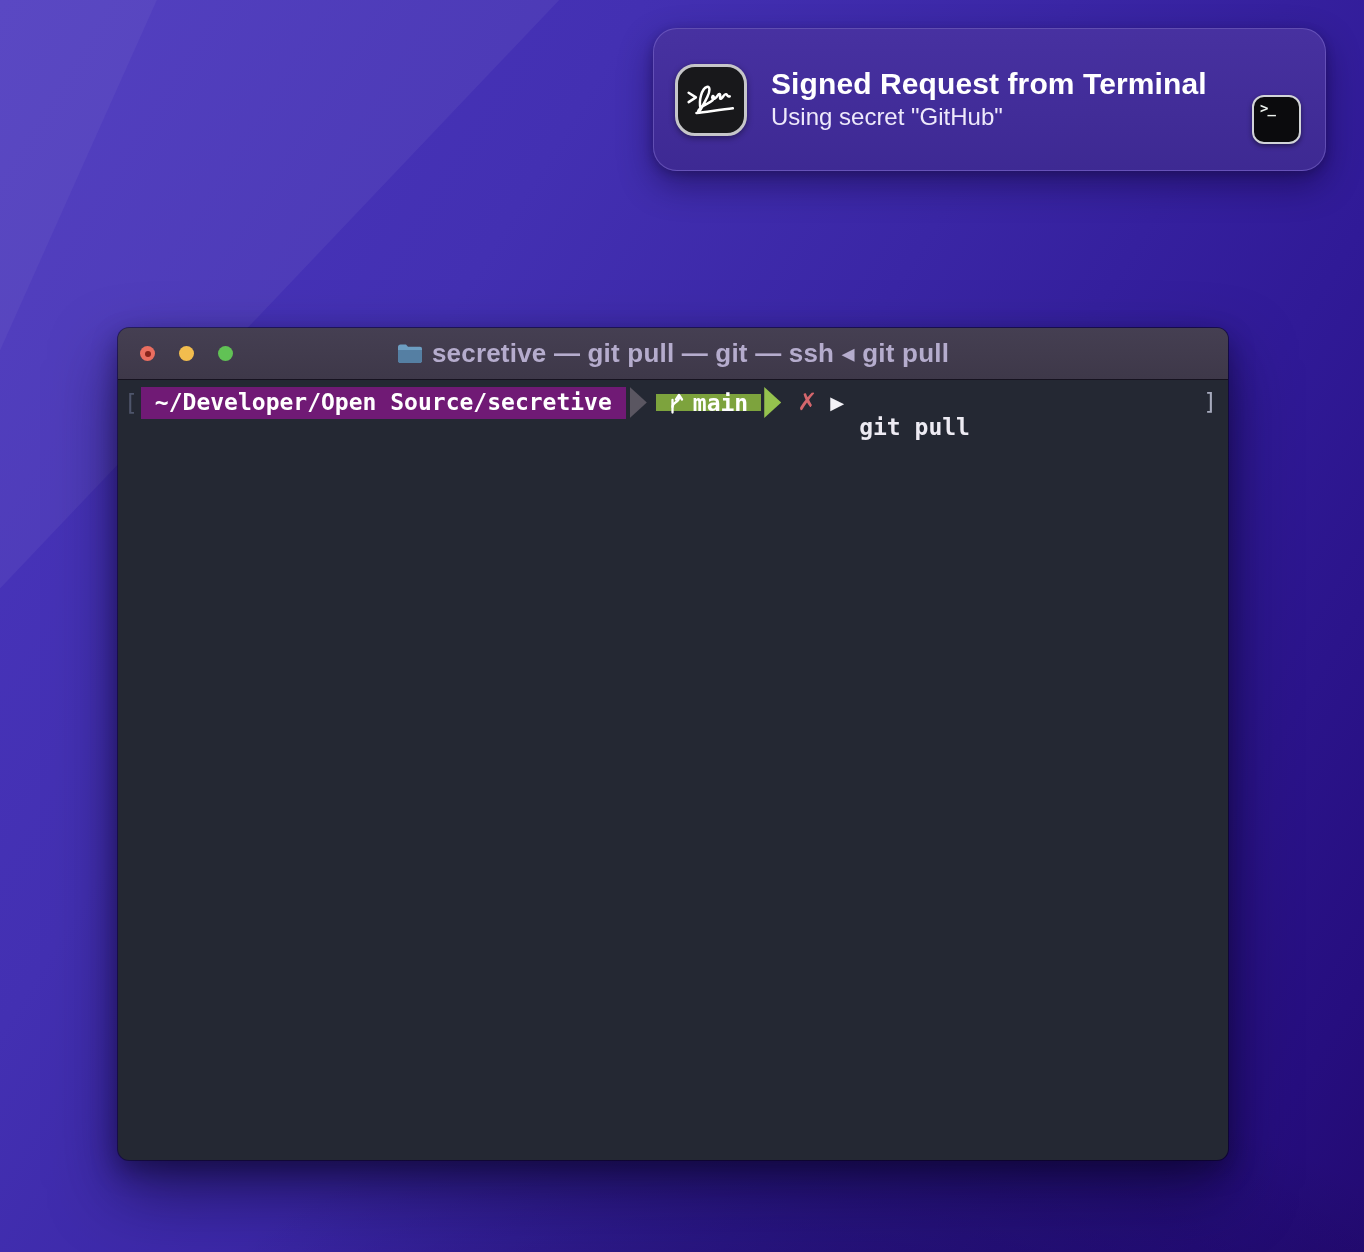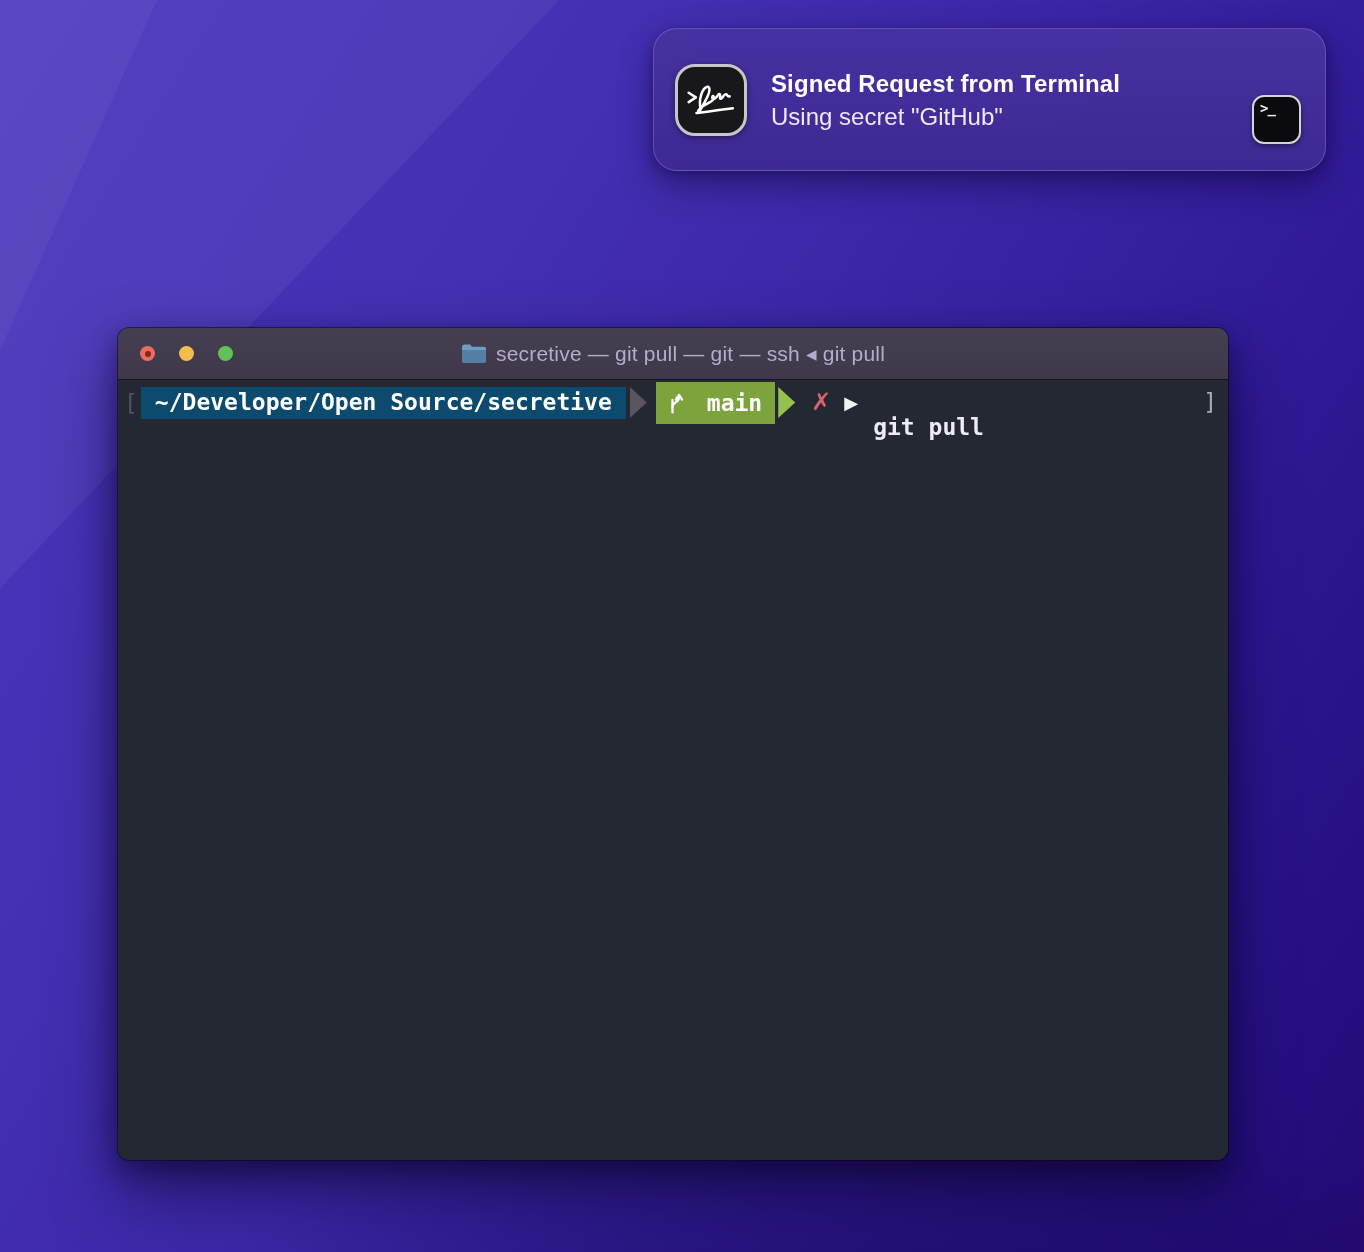--- a/index.html
+++ b/index.html
@@ -15,21 +15,21 @@
   
   .notification { position:absolute; left:653px; top:28px; width:673px; height:143px;
     border-radius:24px; background: linear-gradient(180deg, rgba(72,50,160,0.96), rgba(62,42,146,0.96));
     border:1.5px solid rgba(150,132,222,0.40);
     box-shadow: 0 14px 34px rgba(15,5,50,0.45), 0 3px 10px rgba(15,5,50,0.3);
     display:flex; align-items:center; padding:0 24px 0 21px; }
   .app-icon { width:72px; height:72px; flex:0 0 72px; border-radius:20px; background:#18181b;
     border:3px solid #c6c6c9; display:flex; align-items:center; justify-content:center;
     box-shadow: 0 2px 6px rgba(0,0,0,0.4); }
   .notif-text { margin-left:24px; display:flex; flex-direction:column; gap:2px; }
-  .notif-title { font-size:24px; font-weight:bold; color:#ffffff; line-height:31px; letter-spacing:0.1px; }
+  .notif-title { font-size:30px; font-weight:bold; color:#ffffff; line-height:31px; letter-spacing:0.1px; }
   .notif-subtitle { font-size:24px; font-weight:400; color:#eee9fb; line-height:31px; }
   .notif-thumb { position:absolute; right:24px; top:66px; width:49px; height:49px;
     border-radius:12px; background:#0b0b0d; border:2.5px solid #d2d4d8;
     box-shadow: 0 2px 5px rgba(0,0,0,0.45); }
   .notif-thumb .glyph { position:absolute; left:6px; top:3px; color:#eef3ee;
     font:bold 14px "DejaVu Sans Mono",monospace; letter-spacing:-1px; }
 
   
   .window { position:absolute; left:118px; top:328px; width:1110px; height:832px;
     border-radius:11px; background:#242833;
@@ -37,33 +37,33 @@
   .titlebar { height:52px; background: linear-gradient(180deg,#453f52,#3e3849);
     border-radius:11px 11px 0 0; border-bottom:1px solid #16121f; position:relative;
     display:flex; align-items:center; justify-content:center; }
   .lights { position:absolute; left:22px; top:0; bottom:0; display:flex; align-items:center; gap:24px; }
   .light { width:15px; height:15px; border-radius:50%; position:relative; }
   .light.close { background:#ea6e60; }
   .light.close .dot { position:absolute; left:4.5px; top:4.5px; width:6px; height:6px; border-radius:50%; background:#87241b; }
   .light.min { background:#f2bd4e; }
   .light.max { background:#61c255; }
   .title-group { display:flex; align-items:center; gap:9px; }
-  .win-title { color:#b5accd; font-size:21px; font-weight:400; letter-spacing:0.2px; }
+  .win-title { color:#b5accd; font-size:26px; font-weight:700; letter-spacing:0.2px; }
 
   
   .term-body { position:relative; padding:7px 6px 0 6px; height:779px;
     font:bold 23px "DejaVu Sans Mono",monospace; border-radius:0 0 11px 11px; }
   .prompt-line { display:flex; align-items:center; height:31px; position:relative; }
   .frame-open { color:#4e556b; font-weight:400; margin-right:3px; }
   .frame-close { position:absolute; right:5px; top:0; color:#a6aabd; font-weight:400; line-height:31px; }
-  .seg-path { background:#0c4a6e; color:#ffffff; height:32px; line-height:31px; padding:0 14px; white-space:pre; }
+  .seg-path { background:#701a75; color:#ffffff; height:32px; line-height:31px; padding:0 14px; white-space:pre; }
   .pl-arrow { height:31px; clip-path:polygon(0 0, 100% 50%, 0 100%); }
   .arrow-gray { width:17px; background:#5a5661; margin-left:4px; }
-  .seg-git { margin-left:9px; background:#7da33d; height:42px; display:flex; align-items:center;
-    padding:0 13px 0 11px; gap:23px; color:#ffffff; }
+  .seg-git { margin-left:9px; background:#7da33d; height:17px; display:flex; align-items:center;
+    padding:0 13px 0 11px; gap:9px; color:#ffffff; }
   .arrow-green { width:17px; background:#95c24e; margin-left:3px; }
   .status-x { margin-left:16px; color:#d4666c; font-family:"DejaVu Sans",sans-serif; font-size:24px; font-weight:bold; line-height:31px; }
   .prompt-sym { margin-left:13px; color:#f3f2f7; font-family:"DejaVu Sans",sans-serif; font-size:18px; line-height:31px; }
   .cmd { margin-left:15px; color:#edebf3;margin-top:48px; }
 </style>
 </head>
 <body>
 
 <div class="facet facet1"></div>
 <div class="facet facet2"></div>

